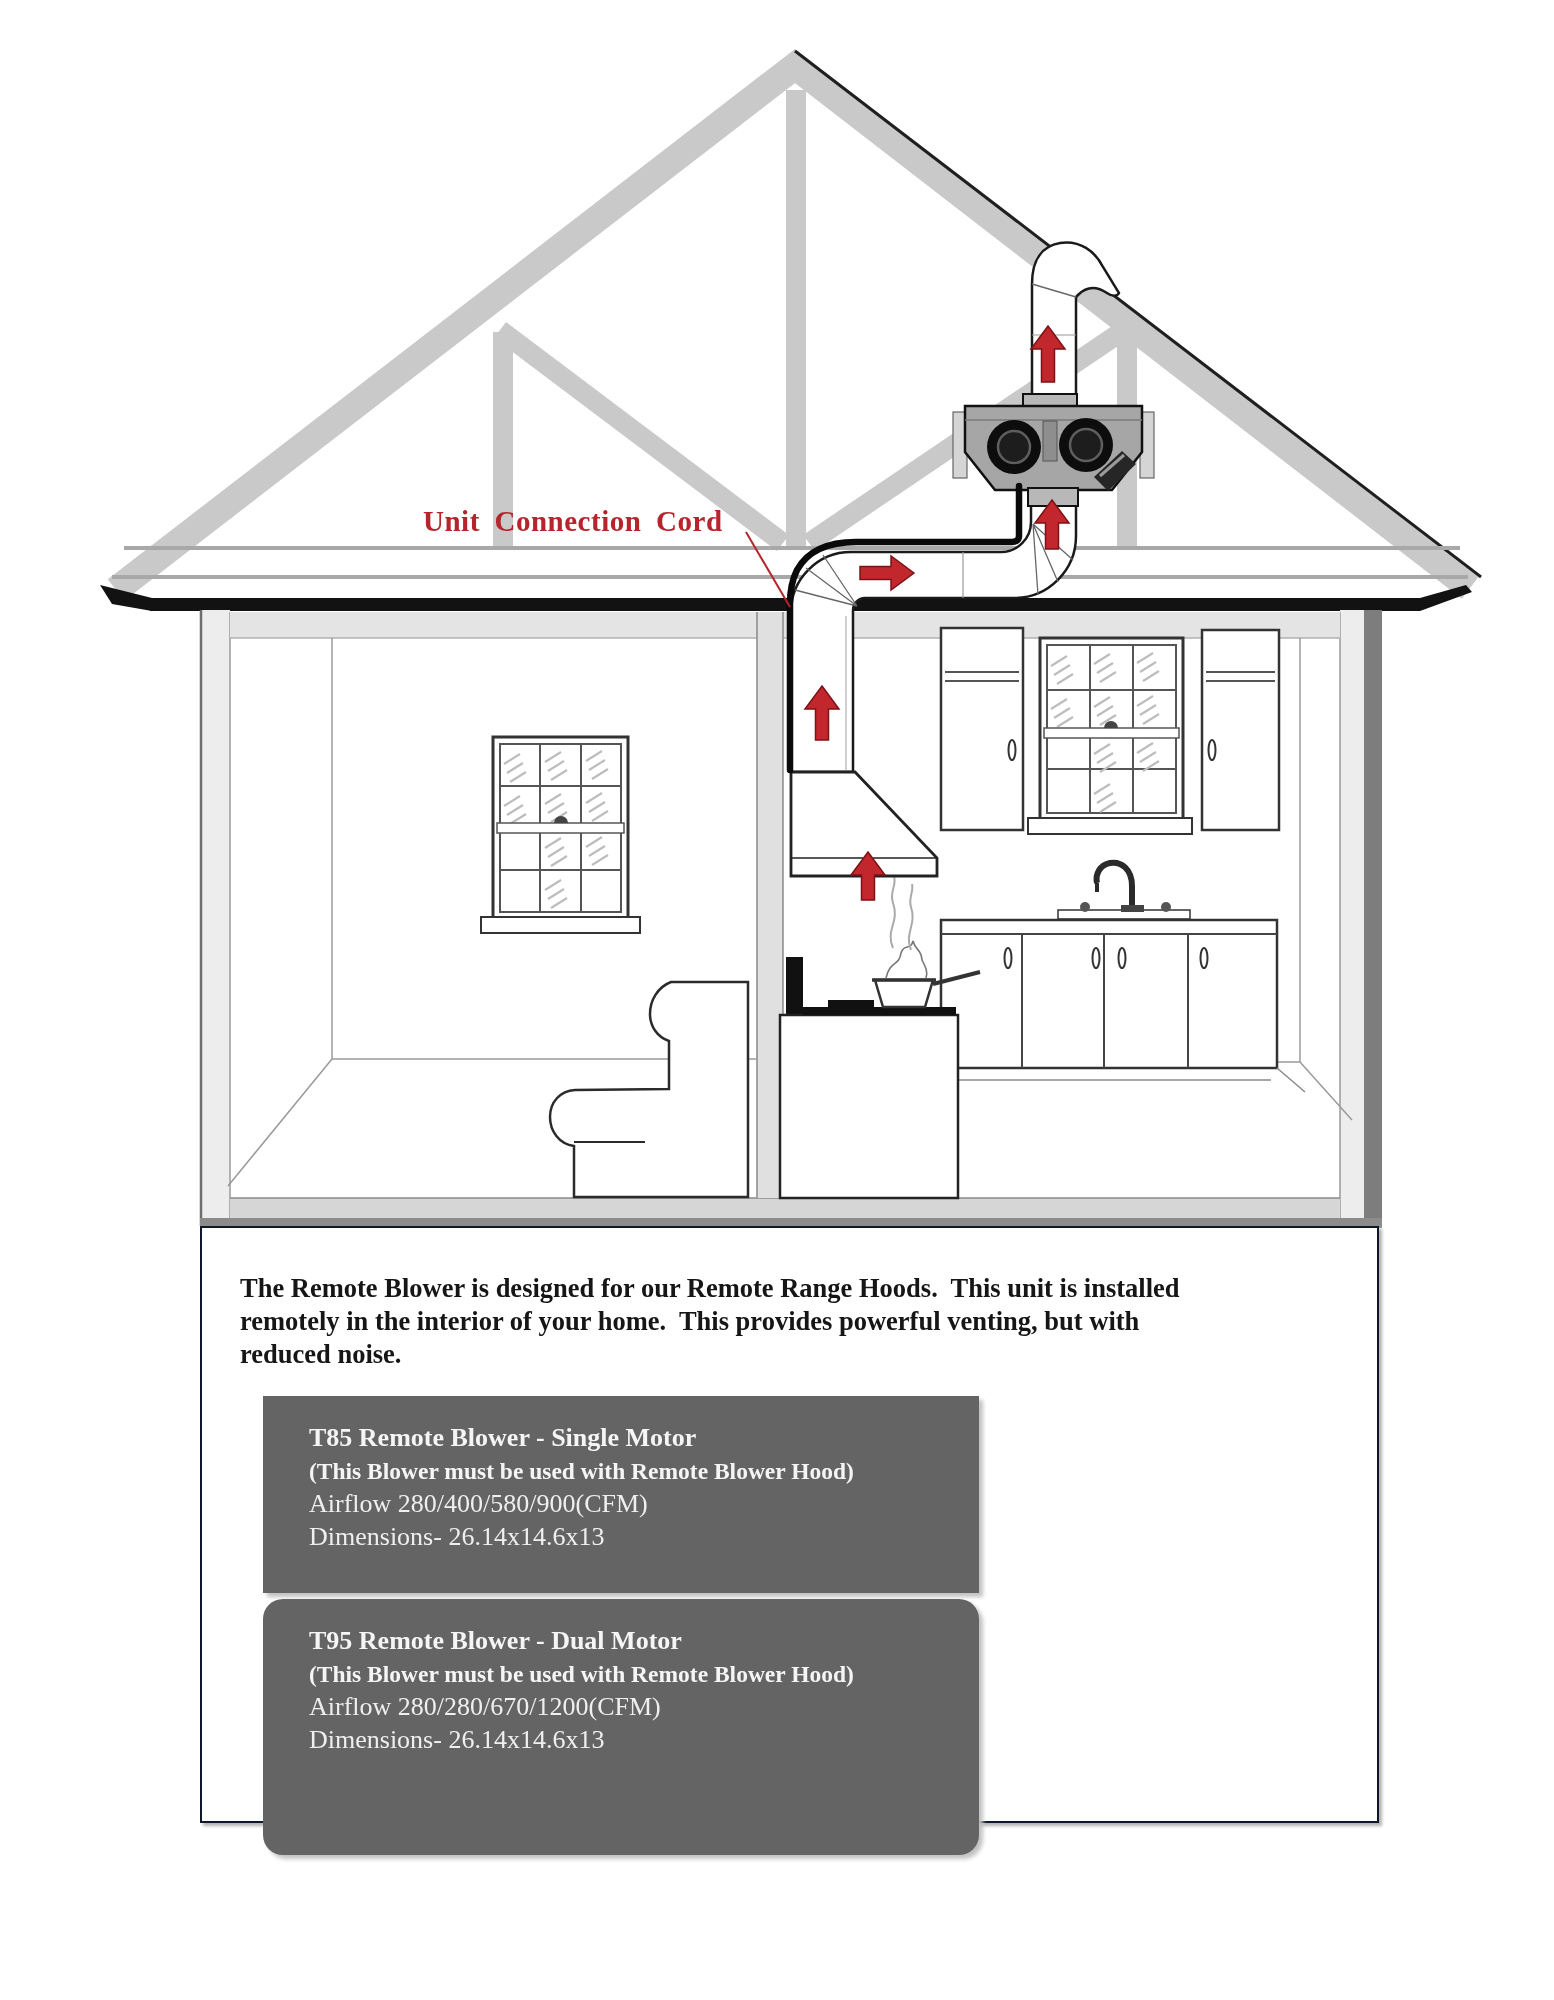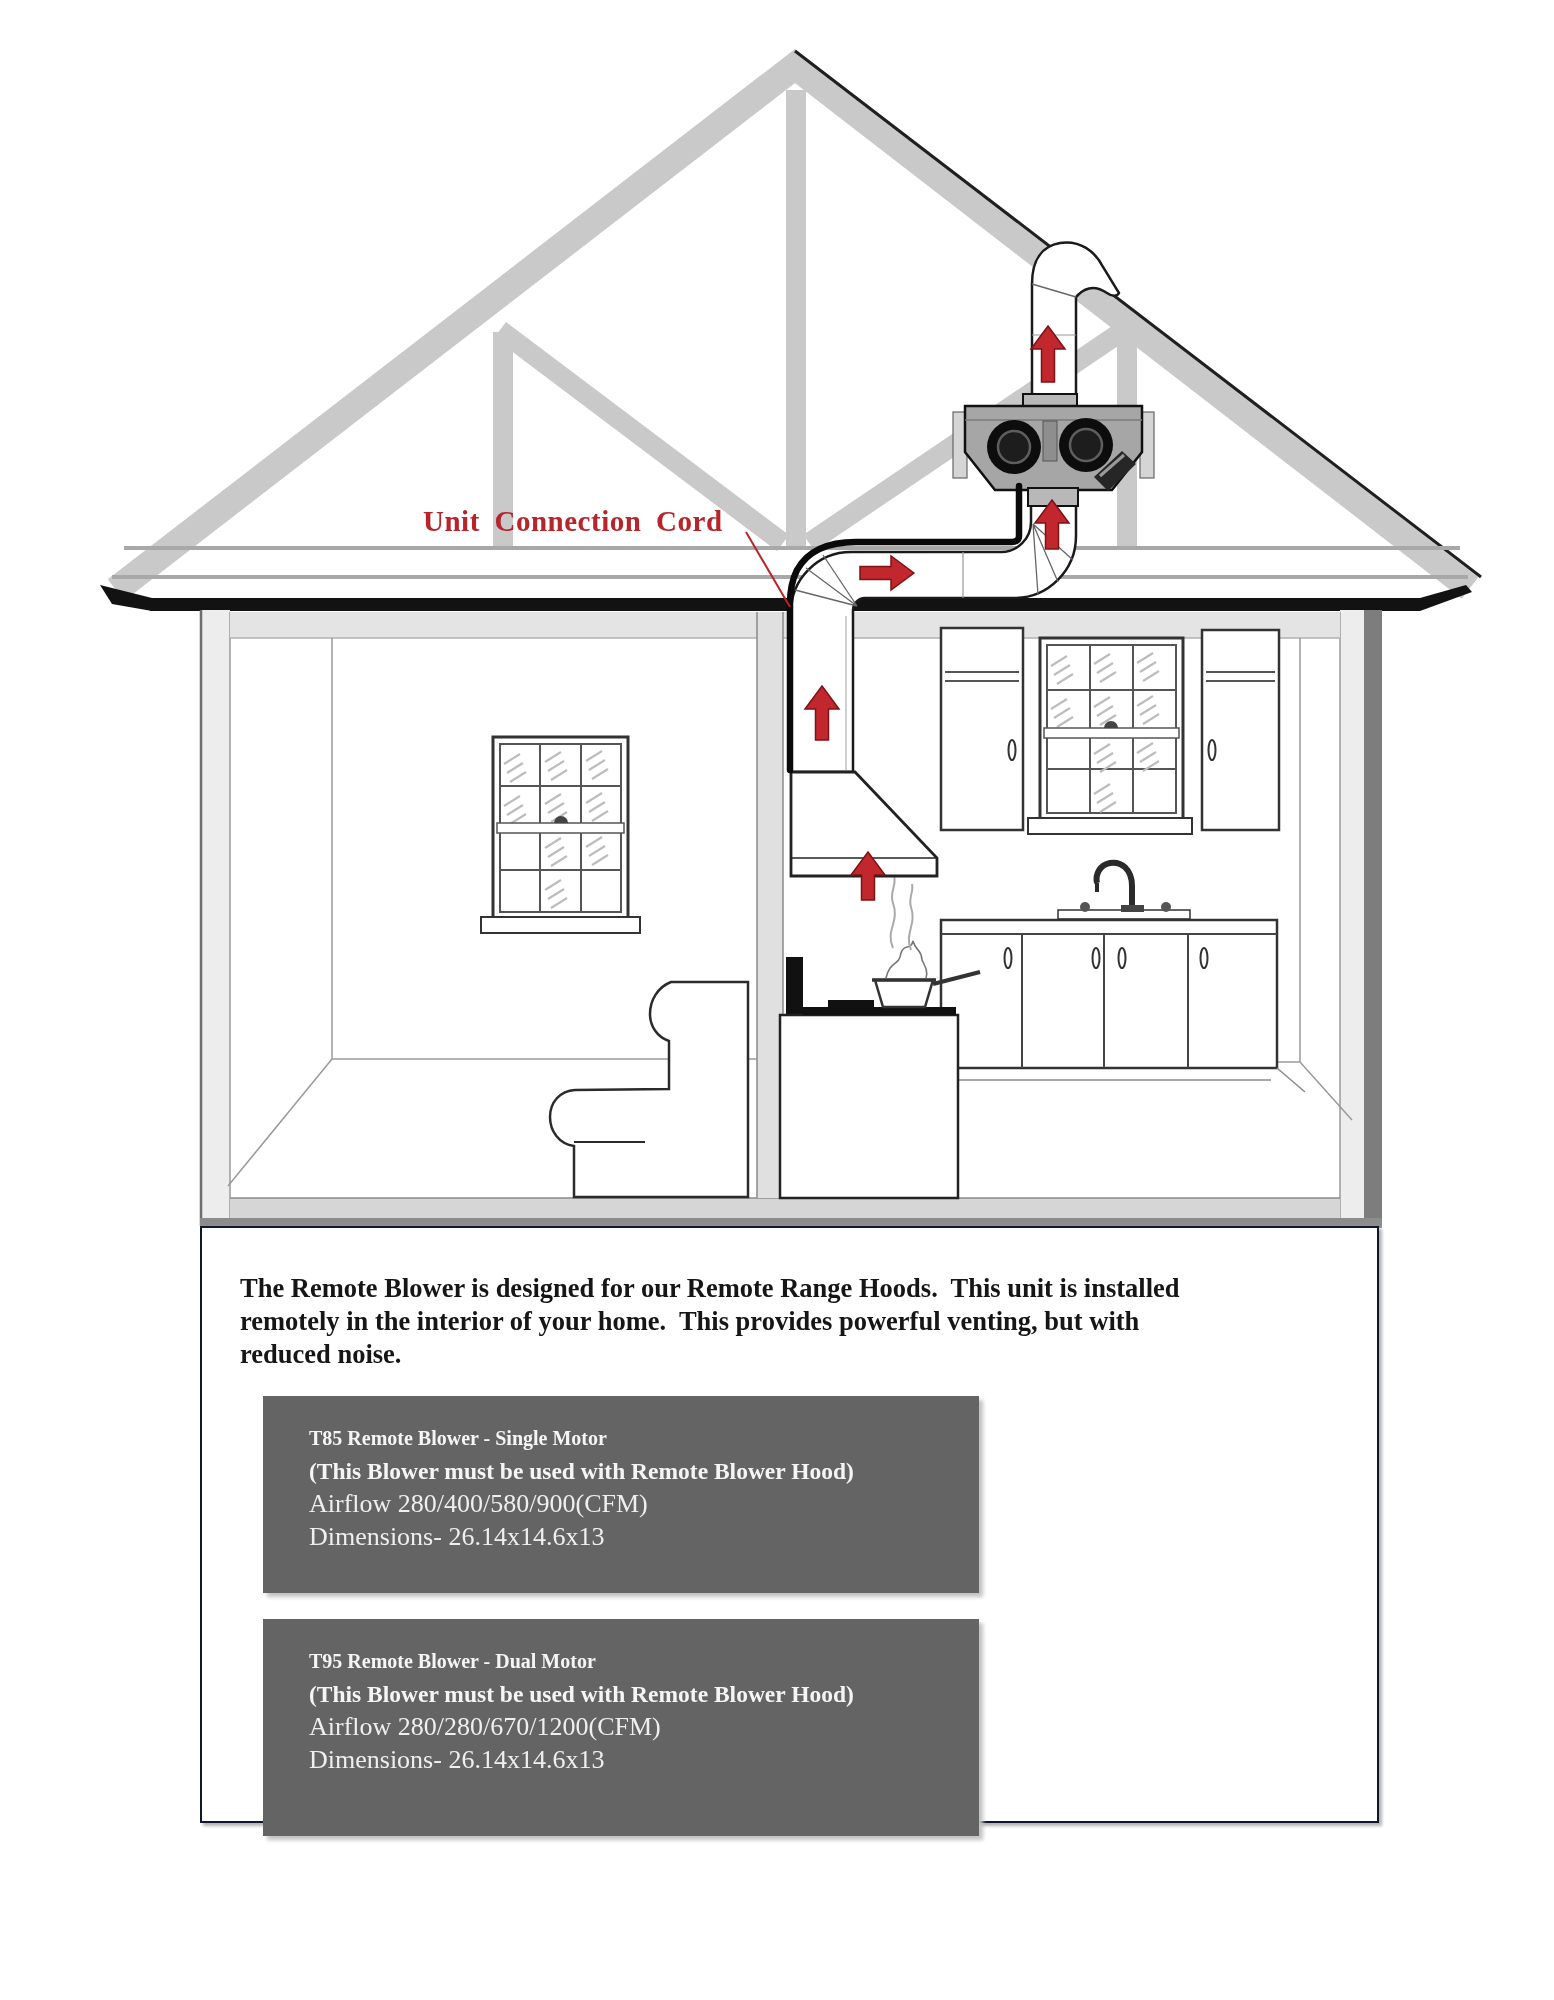--- a/index.html
+++ b/index.html
@@ -11,22 +11,22 @@
   .infobox{position:absolute;left:200px;top:1226px;width:1179px;height:597px;
            background:#ffffff;border:2px solid #0f172a;box-sizing:border-box;
            box-shadow:3px 3px 3px #b3b3b3;}
   .para{position:absolute;left:38px;top:44px;margin:0;
         font-size:26.5px;font-weight:bold;color:#161616;line-height:33px;}
   .pline{display:block;white-space:pre-wrap;}
   .product-card{position:absolute;left:61px;width:716px;background:#646464;
                 box-sizing:border-box;padding:24px 10px 0 46px;
                 box-shadow:4px 4px 4px #c2c2c2;}
   .card1{top:168px;height:197px;}
-  .card2{top:391px;height:217px;}
-  .pc-title{color:#f5f5f5;font-size:20px;font-weight:bold;line-height:36px;}
+  .card2{top:371px;height:256px;border-radius:20px;}
+  .pc-title{color:#f5f5f5;font-size:26px;font-weight:bold;line-height:36px;}
   .pc-note{color:#f5f5f5;font-size:23.5px;font-weight:bold;line-height:31px;}
   .pc-line{color:#efefef;font-size:26px;font-weight:normal;line-height:33px;}
 </style>
 </head>
 <body>
 
 <div class="stage">
 
 <svg width="1554" height="2000" viewBox="0 0 1554 2000">
   <defs>

